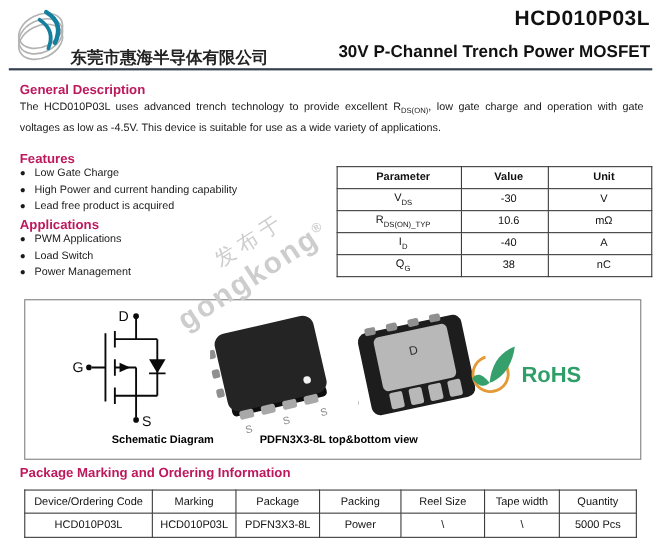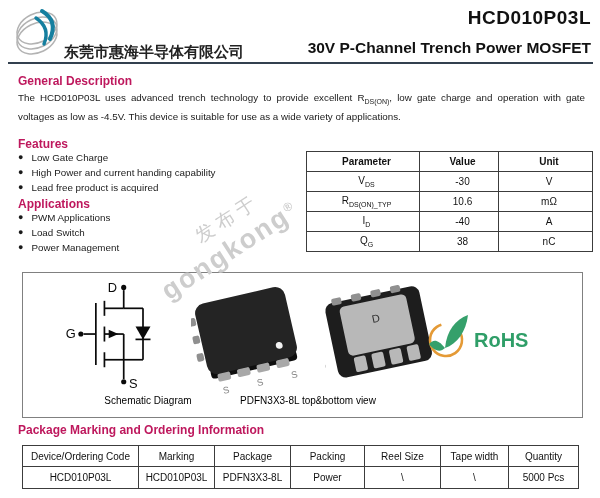--- a/index.html
+++ b/index.html
@@ -33,21 +33,21 @@
                padding:0 0 0 7px; text-align:center; vertical-align:middle; }
   .kpp-table th { font-weight:bold; }
 
   
   .diagram-box { position:absolute; left:22px; top:272px; width:561px; height:146px;
                  border:1px solid #808080; background:#fff; }
   .schematic-svg { position:absolute; left:30px; top:4px; }
   .pkg-top-svg { position:absolute; left:168px; top:6px; }
   .pkg-bottom-svg { position:absolute; left:300px; top:10px; }
   .rohs-svg { position:absolute; left:398px; top:36px; }
-  .diag-label { position:absolute; font-size:10px; font-weight:normal; text-align:center; color:#000; }
+  .diag-label { position:absolute; font-size:10px; font-weight:bold; text-align:center; color:#000; }
   .schematic-label { left:40px; top:122px; width:170px; }
   .package-label { left:150px; top:122px; width:270px; }
 
   
   .watermark { position:absolute; left:162px; top:196px; width:240px; height:110px;
                transform:rotate(-33deg); transform-origin:40% 60%;
                color:#cdcdcd; z-index:3; pointer-events:none; }
   .wm-l1 { margin-left:58px; font-size:19px; letter-spacing:5px; }
   .wm-l2 { font-size:27px; font-weight:bold; letter-spacing:2px; }
   .wm-l2 sup { font-size:12px; }

